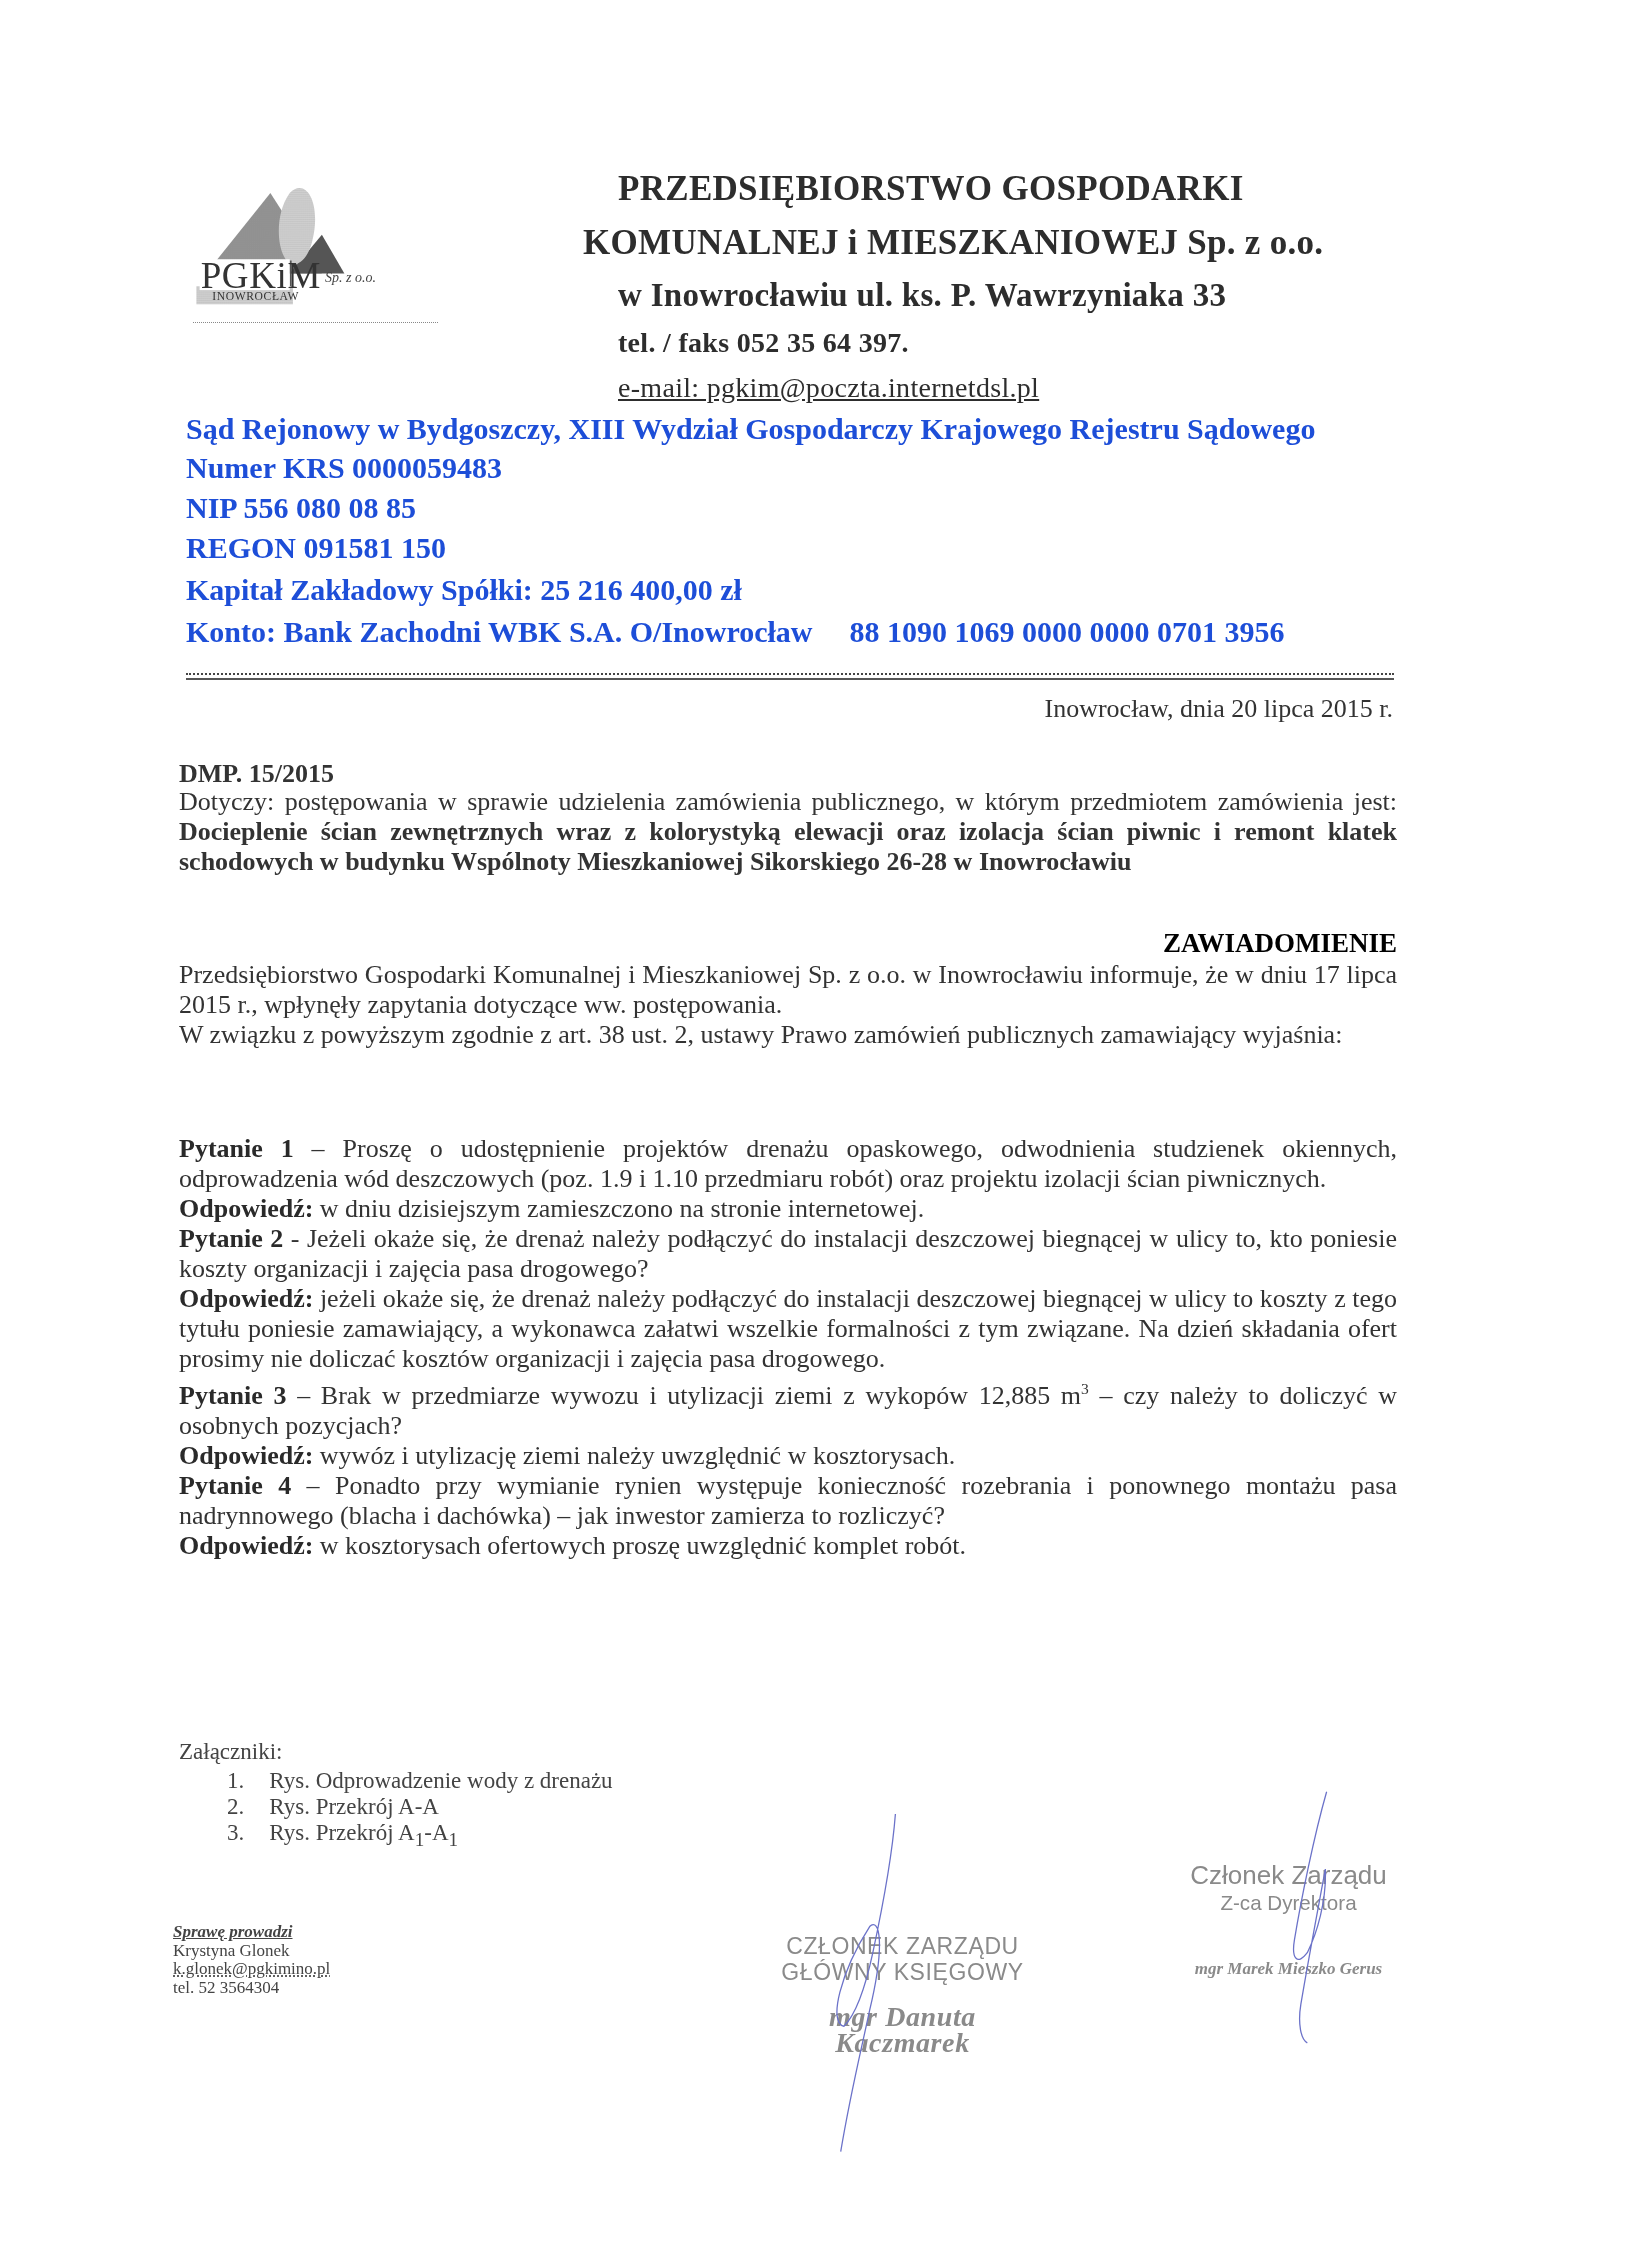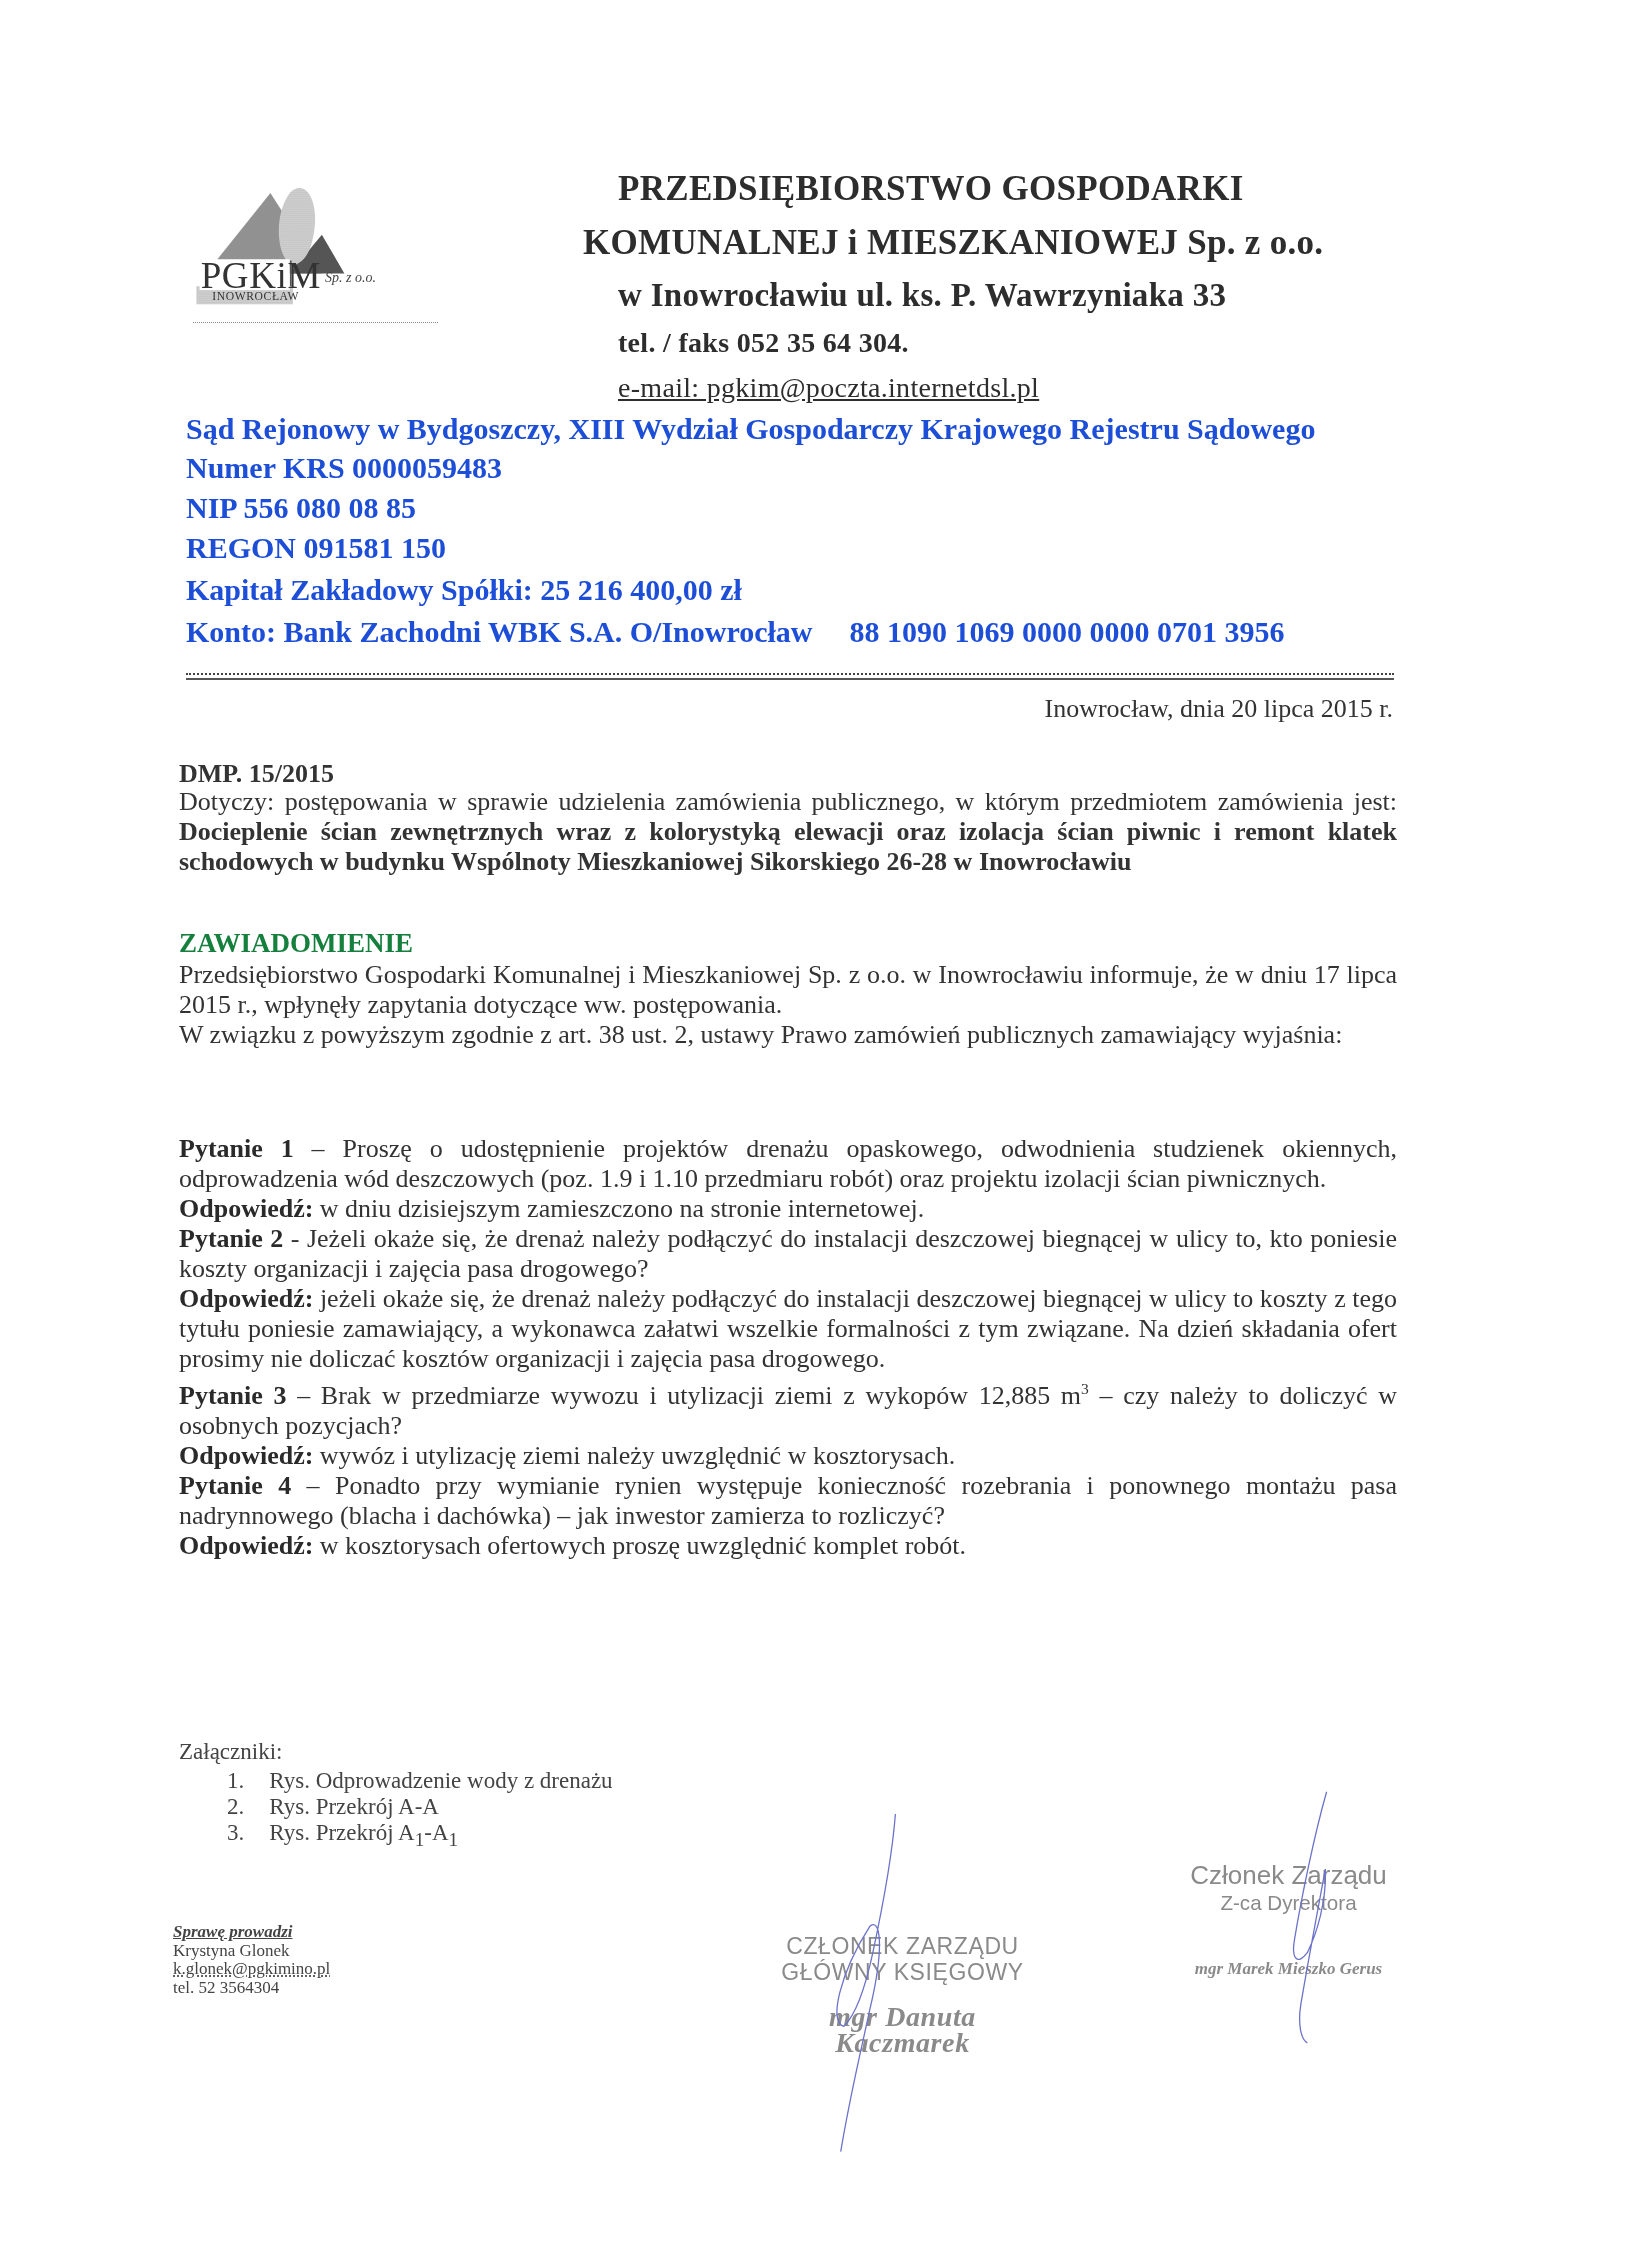--- a/index.html
+++ b/index.html
@@ -24,21 +24,21 @@
   .reg6 { top: 615px; }
   .reg6 .acct { margin-left: 37px; }
   .sep { left: 186px; top: 673px; width: 1208px; }
   .sep .dots { border-top: 2.6px dotted #444; height: 0; }
   .sep .line { border-top: 2.6px solid #555; margin-top: 2.6px; }
   .dateline { right: 251px; top: 694px; font-size: 26px; color: #333; }
   
   .body { left: 179px; width: 1218px; font-size: 26px; line-height: 30px; color: #333; text-align: justify; }
   .ref { top: 759px; font-weight: bold; font-size: 26px; }
   .dotyczy { top: 787px; }
-  .notice-title { left: 179px; width: 1218px; top: 928px; text-align: left; font-weight: bold; font-size: 27px; color: #15803d; }
+  .notice-title { left: 179px; width: 1218px; top: 928px; text-align: right; font-weight: bold; font-size: 27px; color: #000000; }
   .intro { top: 960px; }
   .qa { top: 1134px; line-height: 30px; }
   .qa p { margin: 0; }
   .qa b { color: #2a2a2a; }
   sup { font-size: 60%; }
   .attach { left: 179px; top: 1739px; font-size: 23px; color: #444; line-height: 26px; }
   .attach ol { margin: 2.6px 0 0 0; padding-left: 71px; }
   .attach li { padding-left: 19.3px; }
   .clerk { left: 173px; top: 1923px; font-size: 17px; line-height: 18.7px; color: #444; }
   .clerk .ttl { font-weight: bold; font-style: italic; text-decoration: underline; }
@@ -76,21 +76,21 @@
   </svg>
   <div class="abs" style="left:7.7px;top:90px;font-size:37px;font-weight:normal;color:#333;letter-spacing:0.6px;">PGKiM</div>
   <div class="abs" style="left:132px;top:106px;font-size:14px;font-style:italic;color:#444;">Sp. z o.o.</div>
   <div class="abs" style="left:19.3px;top:126px;font-size:11.6px;color:#333;letter-spacing:0.6px;">INOWROCŁAW</div>
 </div>
 <div class="abs logo-rule"></div>
 
 <div class="abs hdr hdr1">PRZEDSIĘBIORSTWO GOSPODARKI</div>
 <div class="abs hdr hdr2">KOMUNALNEJ i MIESZKANIOWEJ Sp. z o.o.</div>
 <div class="abs hdr hdr3">w Inowrocławiu ul. ks. P. Wawrzyniaka 33</div>
-<div class="abs hdr hdr4">tel. / faks 052 35 64 304.</div>
+<div class="abs hdr hdr4">tel. / faks 052 35 64 397.</div>
 <div class="abs hdr hdr5">e-mail: pgkim@poczta.internetdsl.pl</div>
 
 <div class="abs reg reg1">Sąd Rejonowy w Bydgoszczy, XIII Wydział Gospodarczy Krajowego Rejestru Sądowego</div>
 <div class="abs reg reg2">Numer KRS 0000059483</div>
 <div class="abs reg reg3">NIP 556 080 08 85</div>
 <div class="abs reg reg4">REGON 091581 150</div>
 <div class="abs reg reg5">Kapitał Zakładowy Spółki: 25 216 400,00 zł</div>
 <div class="abs reg reg6">
   <span>Konto: Bank Zachodni WBK S.A. O/Inowrocław</span><span class="acct">88 1090 1069 0000 0000 0701 3956</span>
 </div>

